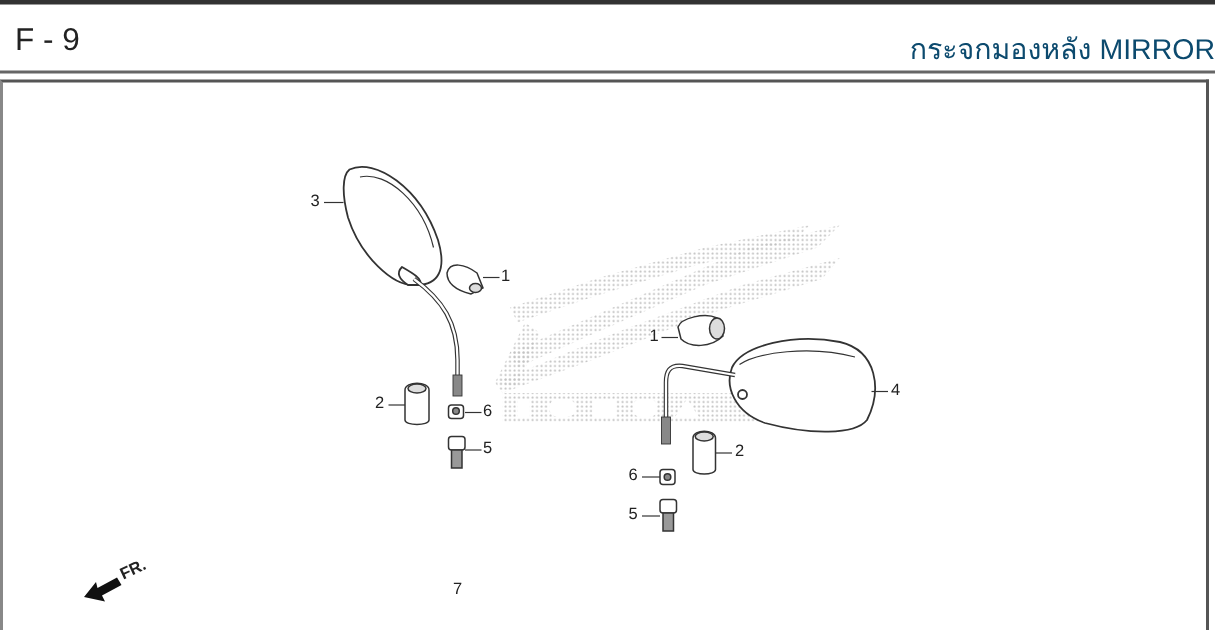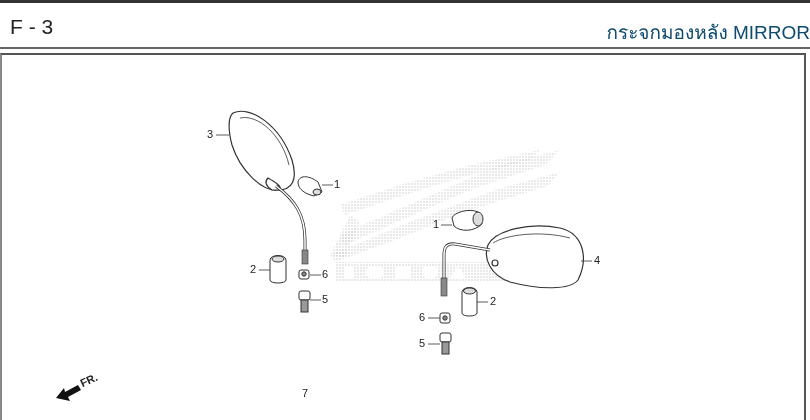--- a/index.html
+++ b/index.html
@@ -12,21 +12,21 @@
   .frame{position:absolute;left:0;top:53px;width:806px;height:367px;border-left:2px solid #888;border-top:2px solid #555;border-right:2px solid #555;box-sizing:border-box;}
   svg.art{position:absolute;left:0;top:0;}
   .lbl{position:absolute;font-size:11px;color:#222;}
   .pageno{position:absolute;left:302px;top:387px;font-size:11px;}
 </style>
 </head>
 <body>
 
 <div class="topline"></div>
 <div class="header">
-  <div class="code">F - 3</div>
+  <div class="code">F - 9</div>
   <div class="title">กระจกมองหลัง  MIRROR</div>
 </div>
 <div class="hline"></div>
 <div class="frame"></div>
 
 <svg class="art" width="810" height="420" viewBox="0 0 810 420">
   <defs>
     <pattern id="dots" width="3" height="3" patternUnits="userSpaceOnUse">
       <circle cx="1" cy="1" r="0.7" fill="#bbb"></circle>
     </pattern>

